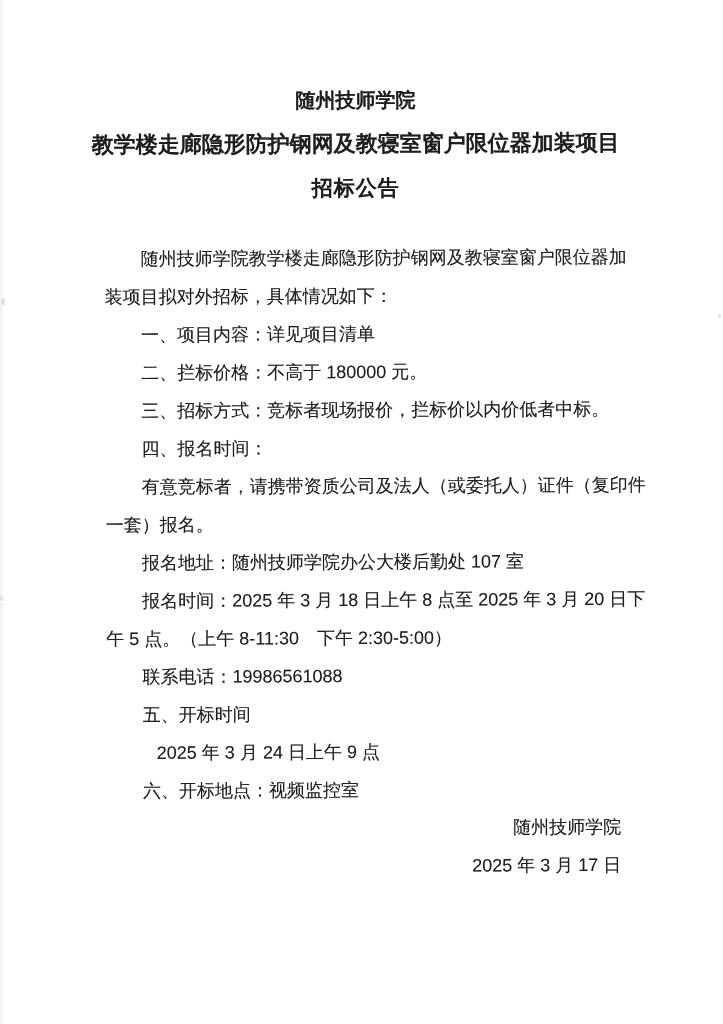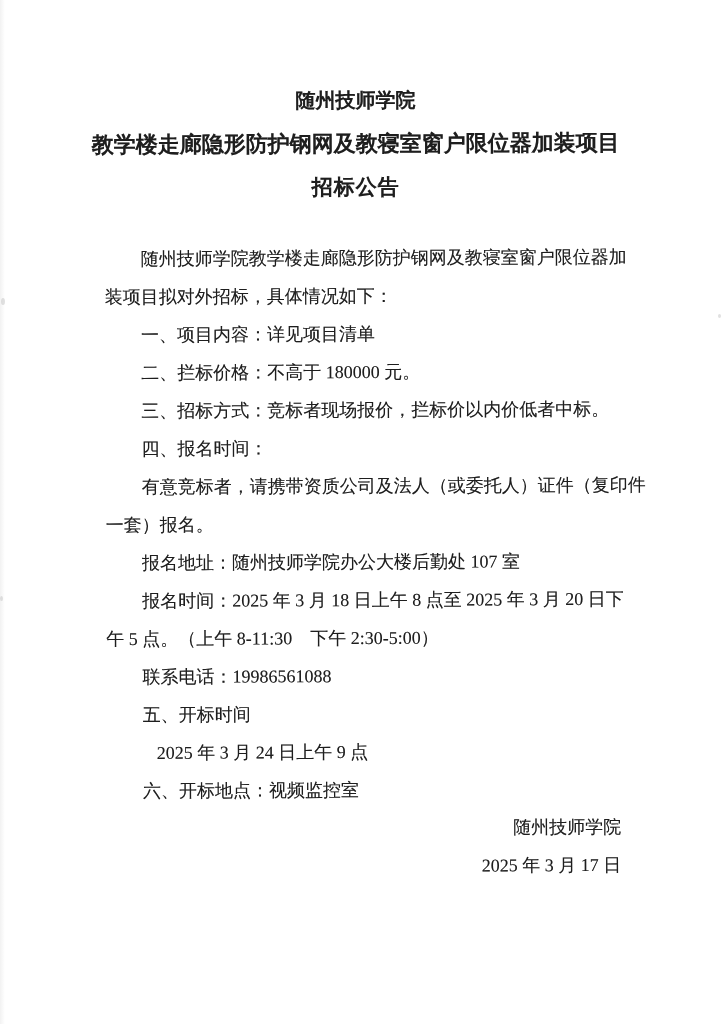--- a/index.html
+++ b/index.html
@@ -6,21 +6,21 @@
     margin: 0;
     padding: 0;
     background: #ffffff;
   }
   .page {
     position: relative;
     width: 723px;
     height: 1024px;
     background: #ffffff;
     overflow: hidden;
-    font-family: Liberation Serif, serif;
+    font-family: Liberation Sans, sans-serif;
     color: #1e1e1e;
   }
   
   .scan-edge {
     position: absolute;
     left: 0; top: 0;
     width: 5px; height: 100%;
     background: linear-gradient(to right, rgba(0,0,0,0.05), rgba(0,0,0,0));
     pointer-events: none;
   }

